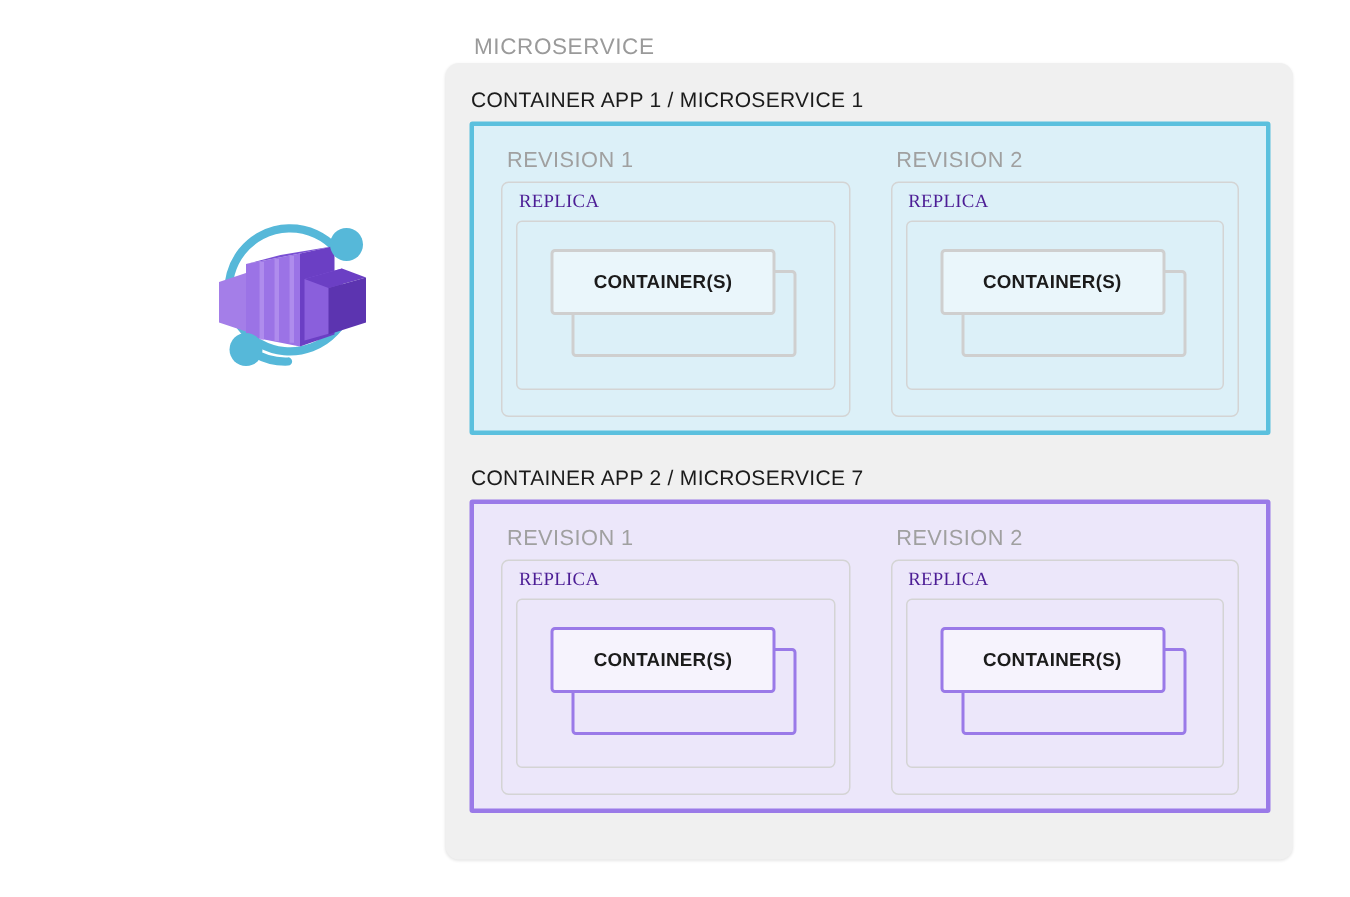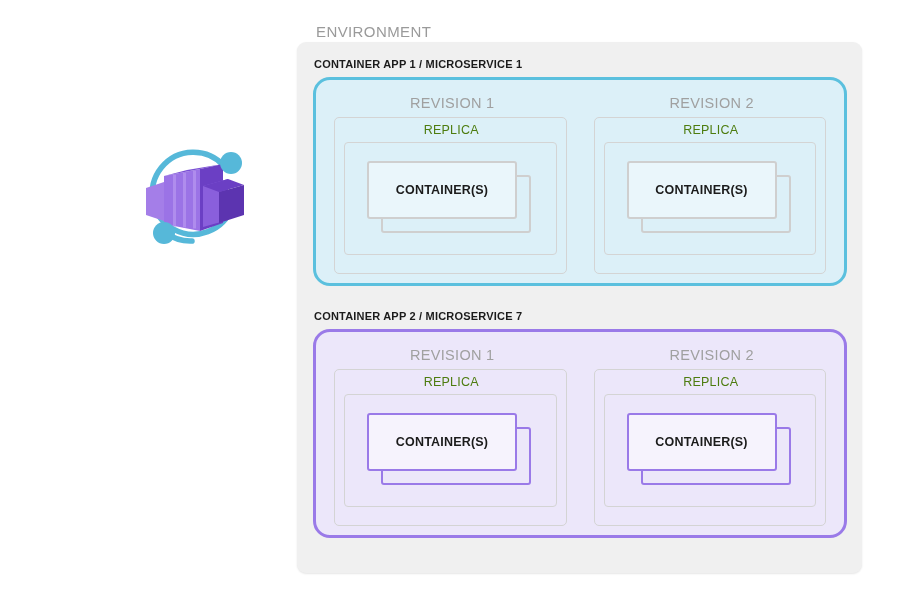--- a/index.html
+++ b/index.html
@@ -40,33 +40,32 @@
     box-sizing:border-box;
     box-shadow:0 1px 2px rgba(0,0,0,.10);
   }
 
   
   .app-group{position:absolute; left:16px; width:534px;}
   #app-group-1{top:16px;}
   #app-group-2{top:268px;}
 
   .app-title{
-    font-size:11px; font-weight:bold; color:#1b1b1b;
+    font-size:14px; font-weight:normal; color:#1b1b1b;
     letter-spacing:.2px;
     margin:0 0 7px 1px;
   }
 
   .app-panel{
     box-sizing:border-box;
-    border-radius:17px;
+    border-radius:2px;
     padding:9px;
     display:flex;
     gap:9px;
     height:209px;
-    text-align:center;
   }
   .app-panel.cyan{
     background:#dcf0f8;
     border:3px solid #5bc0de;
   }
   .app-panel.purple{
     background:#ece7fa;
     border:3px solid #9a7ae8;
   }
 
@@ -85,22 +84,22 @@
   
   .replica{
     box-sizing:border-box;
     border:1.5px solid #d4d4d4;
     border-radius:5px;
     height:157px;
     padding:5px 9px 9px 9px;
     position:relative;
   }
   .replica-label{
-    font-size:12.5px; color:#4d7c0f; letter-spacing:.2px;
-    margin:0 0 5px 2px; font-weight:normal;
+    font-size:12.5px; color:#4c1d95; letter-spacing:.2px;
+    margin:0 0 5px 2px; font-weight:normal;font-family:Liberation Serif, serif;
   }
   .replica-inner{
     box-sizing:border-box;
     border:1.5px solid #d4d4d4;
     border-radius:4px;
     height:113px;
     position:relative;
   }
 
   
@@ -112,21 +111,21 @@
   .container-back{
     position:absolute;
     left:14px; top:14px;
     width:150px; height:58px;
     box-sizing:border-box;
     border-radius:3px;
   }
   .container-front{
     position:absolute;
     left:0; top:0;
-    width:150px; height:58px;
+    width:150px; height:44px;
     box-sizing:border-box;
     border-radius:3px;
     display:flex; align-items:center; justify-content:center;
     font-size:12.5px; font-weight:bold; color:#1b1b1b;
     letter-spacing:.2px;
   }
   
   .cyan .container-back{border:2px solid #cfcfcf; background:#dcf0f8;}
   .cyan .container-front{border:2px solid #cfcfcf; background:#eaf6fb;}
   
@@ -163,21 +162,21 @@
       <path d="M 79 47 L 104 40 L 104 70 L 79 78 Z" fill="#5c34b0"></path>
 
       <circle cx="91" cy="18" r="11" fill="#56b8d9"></circle>
       <circle cx="24" cy="88" r="11" fill="#56b8d9"></circle>
     </svg>
   </div>
 
 
 </div>
 
-<div id="environment-label">ENVIRONMENT</div>
+<div id="environment-label">MICROSERVICE</div>
 
 <div id="environment-box">
 
   <div class="app-group" id="app-group-1">
     <div class="app-title">CONTAINER APP 1 / MICROSERVICE 1</div>
     <div class="app-panel cyan">
 
       <div class="revision">
         <div class="revision-label">REVISION 1</div>
         <div class="replica">

